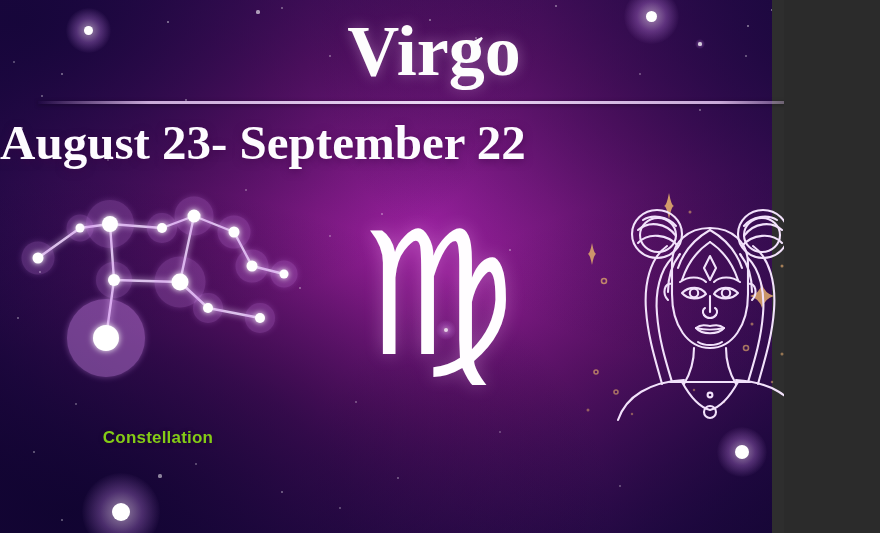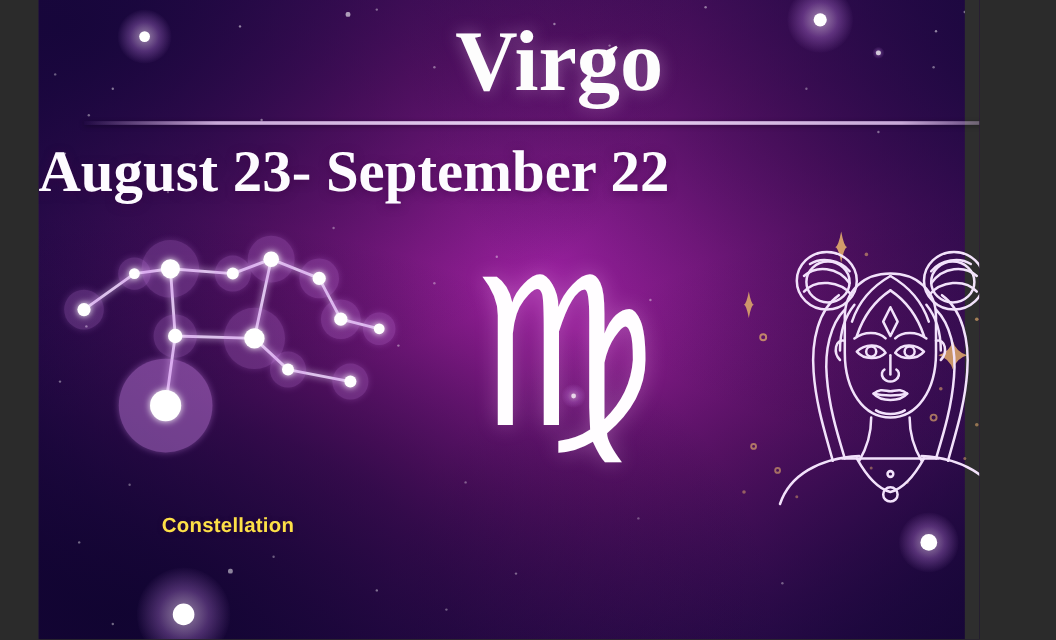--- a/index.html
+++ b/index.html
@@ -3,21 +3,20 @@
 <meta charset="utf-8">
 <style>
   html,body{margin:0;padding:0;background:#2b2b2b;}
   body{font-family:"Liberation Sans",sans-serif;}
 
   .screen{
     position:relative;
     width:784px;height:533px;
     overflow:hidden;
     background:#2b2b2b;
-    margin-left:32px;
   }
 
   
   .bg{
     position:absolute;left:0;top:0;width:868px;height:533px;
     overflow:hidden;
     background:
       radial-gradient(ellipse 62% 78% at 50% 42%, #9c21a0 0%, #8a1c8c 22%, #6d1573 45%, #4a1060 68%, #2c0b4e 86%, #1d0740 100%);
   }
   .bg-vig{
@@ -78,21 +77,21 @@
 
   .art{position:relative;width:100%;height:228px;}
 
   .cap{
     position:absolute;left:0;bottom:18px;width:100%;
     text-align:center;
     font-family:"Liberation Sans",sans-serif;
     font-weight:700;
     font-size:17px;
     letter-spacing:.2px;
-    color:#fde047;
+    color:#84cc16;
     text-shadow:0 1px 4px rgba(40,0,50,.6);
   }
 
   
   .glyph{
     position:absolute;left:0;top:6px;width:100%;
     text-align:center;
     font-family:"DejaVu Sans","Liberation Sans",sans-serif;
     font-size:172px;
     line-height:186px;

